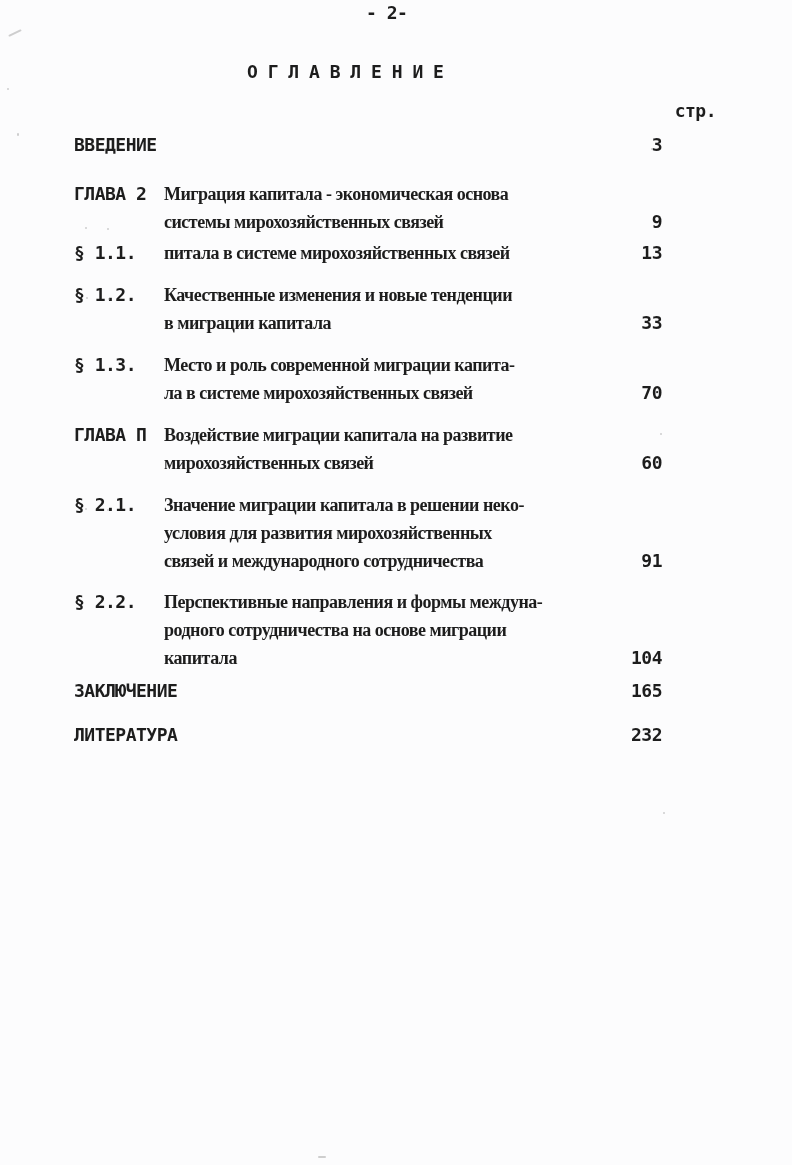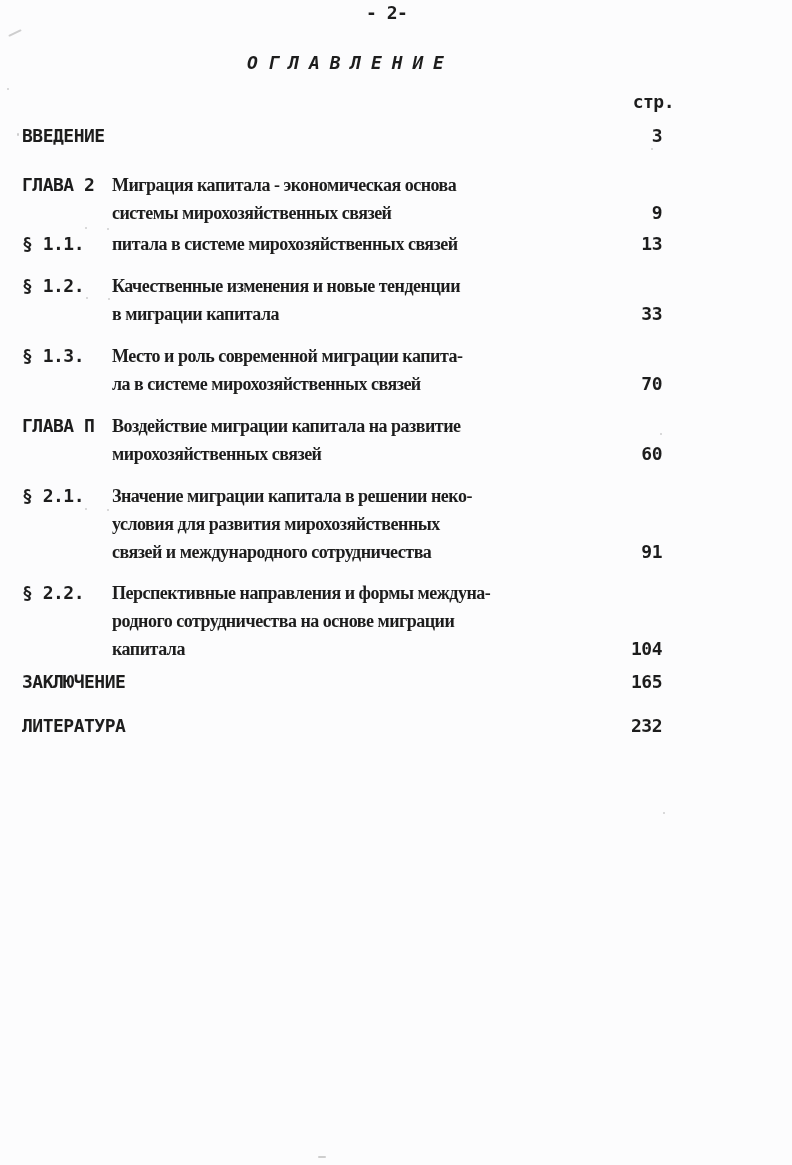--- a/index.html
+++ b/index.html
@@ -8,24 +8,24 @@
     width:792px;height:1165px;
     background:#fcfcfd;
     overflow:hidden;
     font-family:"DejaVu Sans Mono","Liberation Mono",monospace;
     font-weight:700;
     color:#1d1d1d;
     font-size:18px;
     letter-spacing:-0.5px;
   }
   .pagenum{padding-top:3px;padding-left:366px;line-height:20px;}
-  .doc-title{margin-top:29px;padding-left:247px;line-height:22px;font-style:italic;}
-  .col-header{margin-top:17px;text-align:right;padding-right:118px;line-height:21px;}
+  .doc-title{margin-top:38px;padding-left:247px;line-height:22px;}
+  .col-header{margin-top:17px;text-align:right;padding-right:76px;line-height:21px;}
   .toc{margin-top:10px;}
-  .entry{display:flex;padding-left:22px;padding-right:130px;line-height:28px;}
+  .entry{display:flex;padding-left:74px;padding-right:130px;line-height:28px;}
   .entry .label{flex:0 0 90px;width:90px;white-space:nowrap;align-self:flex-start;}
   .entry .lines{flex:1 1 auto;min-width:0;}
   .entry .line{white-space:nowrap;font-family:Liberation Serif, serif;}
   .entry .pageno{flex:0 0 62px;text-align:right;align-self:flex-end;}
   .entry:nth-child(2){margin-top:21px;}
   .entry:nth-child(3){margin-top:3px;}
   .entry:nth-child(4),.entry:nth-child(5),.entry:nth-child(6),.entry:nth-child(7){margin-top:14px;}
   .entry:nth-child(8){margin-top:13px;}
   .entry:nth-child(9){margin-top:5px;}
   .entry:nth-child(10){margin-top:16px;}

